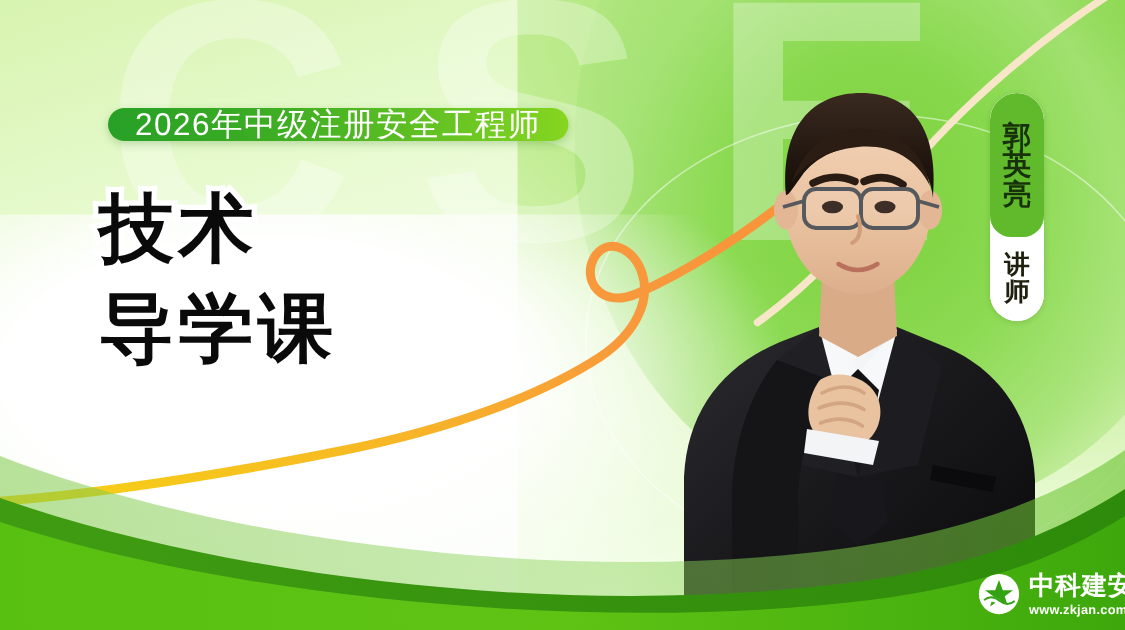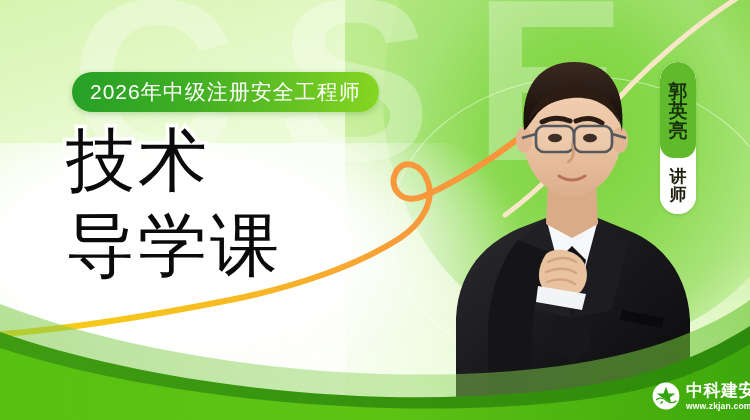--- a/index.html
+++ b/index.html
@@ -51,35 +51,35 @@
   
   .swoosh{ position:absolute; inset:0; }
   .hairline{ position:absolute; inset:0; }
 
   
   .waves{ position:absolute; left:0; bottom:0; width:100%; height:150px; }
 
   
   .pill-banner{
     position:absolute; left:72px; top:72px;
-    height:40px; padding:4px 18px;
+    height:22px; padding:4px 18px;
     display:flex; align-items:center;
     border-radius:20px;
     background:linear-gradient(90deg,#27a027 0%,#3fae23 38%,#63c123 70%,#86d621 100%);
     box-shadow:0 2px 6px rgba(40,120,20,.25);
   }
   .pill-banner span{
     color:#ffffff; font-size:21px; font-weight:500; letter-spacing:1px;
     white-space:nowrap;
   }
 
   
   .title-wrap{ position:absolute; left:66px; top:128px; }
   .title-line{
-    font-size:69px; font-weight:400; line-height:.97;
+    font-size:50px; font-weight:700; line-height:.97;
     color:#0a0a0a; letter-spacing:3px; white-space:nowrap;
     -webkit-text-stroke:7px #ffffff;
     paint-order:stroke fill;
     text-shadow:0 0 1px #fff;
   }
   .title-line.two{ margin-top:18px; }
 
   
   .teacher-pill{
     position:absolute; left:660px; top:62px;

